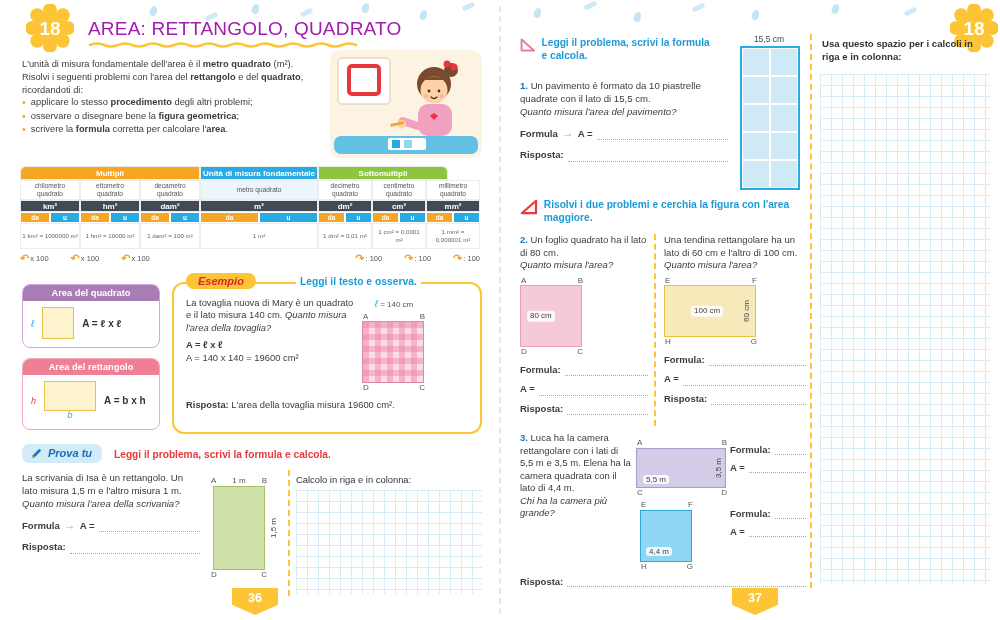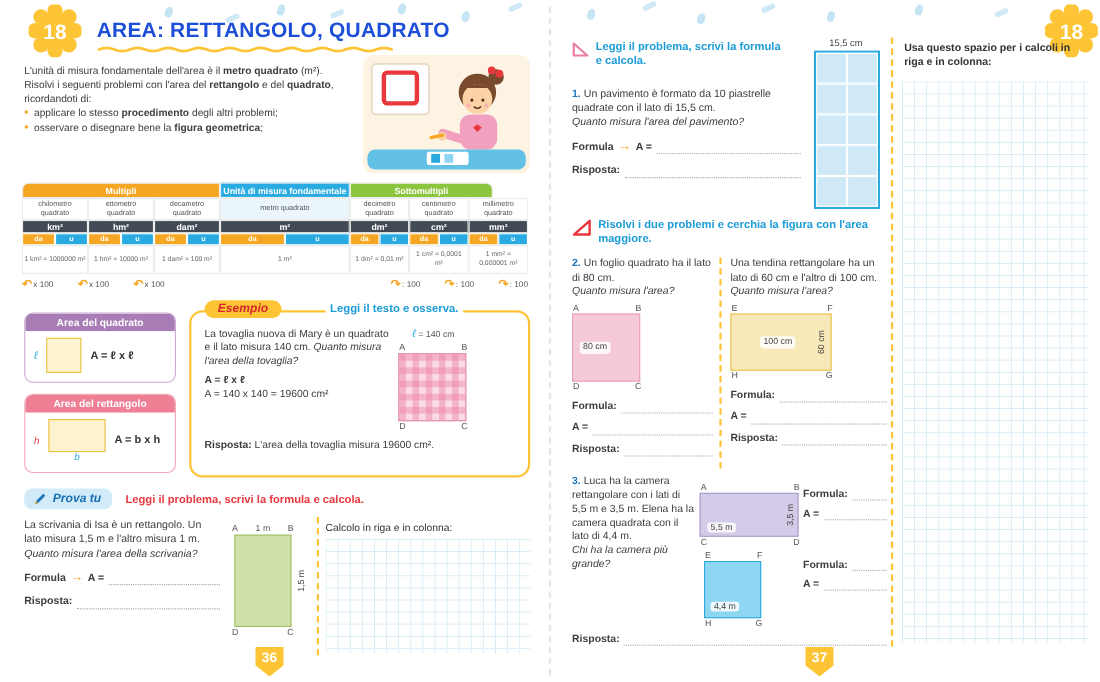--- a/index.html
+++ b/index.html
@@ -14,21 +14,21 @@
   .q{font-style:italic}
   .dots{display:inline-block;flex:1;border-bottom:1.5px dotted #a8a8a8;height:9px;min-width:18px}
   
   .drop{position:absolute;width:7px;height:10px;background:#c6e5f4;border-radius:50% 50% 55% 55%/60% 60% 40% 40%;transform:rotate(18deg)}
   .ddash{position:absolute;width:13px;height:5px;background:#cfe9f7;border-radius:3px;transform:rotate(-25deg)}
   
   .badge{width:48px;height:48px}
   .lp-badge{left:26px;top:4px}
   .rp-badge{left:450px;top:4px}
   
-  .lp-title{left:88px;top:18px;font-size:19px;font-weight:bold;color:#1d4ed8;letter-spacing:.2px;white-space:nowrap}
+  .lp-title{left:88px;top:18px;font-size:19px;font-weight:normal;color:#a21caf;letter-spacing:.2px;white-space:nowrap}
   .lp-underline{left:88px;top:41px}
   
   .lp-intro{left:22px;top:58px;width:304px;font-size:9.3px;line-height:1.38;color:#3c3c3c}
   .bullet{display:flex;gap:5px}
   .bullet:before{content:"\2022";color:#f5a623;font-size:11px;line-height:1.2}
   .lp-illu{left:330px;top:50px;width:152px;height:108px}
   
   .lp-table{left:20px;top:166px;width:460px}
   .trow{display:flex}
   .cell{border:0.5px solid #ececec;display:flex;align-items:center;justify-content:center;text-align:center;box-sizing:border-box}
@@ -86,21 +86,21 @@
   .lp-pt-text{left:22px;top:472px;width:178px;font-size:9.6px;line-height:1.34}
   .formline{display:flex;align-items:flex-end;gap:4px;margin-top:9px;font-size:9.6px}
   .flabel{font-weight:bold}
   .farrow:before{content:"\2192";color:#f5a623;font-weight:bold;font-size:12px;line-height:.8}
   .lp-pt-fig{left:206px;top:476px;width:66px}
   .rect-green{width:52px;height:84px;background:#cfe0a8;border:1.5px solid #a3c06a;box-sizing:border-box;margin:0 auto}
   .lp-pt-div{left:288px;top:470px;height:126px;border-left:2px dashed #fdc436}
   .lp-calc-head{left:296px;top:474px;width:186px;font-size:9.4px;font-weight:normal;color:#333}
   .grid-bg{background-image:linear-gradient(#d9ecf6 1px,transparent 1px),linear-gradient(90deg,#d9ecf6 1px,transparent 1px);background-size:11px 11px}
   .lp-grid{left:296px;top:490px;width:186px;height:104px}
-  .pageshield{width:26px;height:27px;background:#fdc436;clip-path:polygon(0 0,100% 0,100% 62%,50% 100%,0 62%);display:flex;align-items:flex-start;justify-content:center;color:#fff;font-weight:bold;font-size:12.5px;padding-top:3px;box-sizing:border-box}
+  .pageshield{width:46px;height:27px;background:#fdc436;clip-path:polygon(0 0,100% 0,100% 62%,50% 100%,0 62%);display:flex;align-items:flex-start;justify-content:center;color:#fff;font-weight:bold;font-size:12.5px;padding-top:3px;box-sizing:border-box}
   .lp-shield{left:232px;top:588px}
   .rp-shield{left:232px;top:588px}
   
   .headblue{color:#1b9cd8;font-weight:bold;font-size:10.2px;line-height:1.3}
   .rp-s1head{left:20px;top:36px;width:190px;display:flex;gap:6px;align-items:flex-start}
   .rp-p1{left:20px;top:80px;width:208px;font-size:9.6px;line-height:1.34}
   .numblue{color:#1b75bb;font-weight:bold}
   .rp-tilewrap{left:240px;top:34px;width:58px;text-align:center;font-size:8.5px;color:#444}
   .tiles{width:56px;height:140px;border:2px solid #29abe2;display:grid;grid-template-columns:1fr 1fr;grid-template-rows:repeat(5,1fr);margin-top:2px;box-sizing:content-box}
   .tile{border:1px solid #fff;background:#cfe9f7}
@@ -162,20 +162,23 @@
 
     <div class="abs lp-intro">
       <div>L'unità di misura fondamentale dell'area è il <b>metro quadrato</b> (m²).</div>
       <div>Risolvi i seguenti problemi con l'area del <b>rettangolo</b> e del <b>quadrato</b>, ricordandoti di:</div>
       <div class="bullet">
           <span>applicare lo stesso <b>procedimento</b> degli altri problemi;</span>
         </div>
       <div class="bullet">
           <span>osservare o disegnare bene la <b>figura geometrica</b>;</span>
         </div>
+      <div class="bullet">
+          <span>scrivere la <b>formula</b> corretta per calcolare l'<b>area</b>.</span>
+        </div>
     </div>
 
     <svg class="abs lp-illu" viewBox="0 0 152 108">
       <rect x="0" y="0" width="152" height="108" rx="10" fill="#fdf3e3"></rect>
       <rect x="8" y="8" width="52" height="46" rx="4" fill="#fff" stroke="#e5d9c2" stroke-width="1.5"></rect>
       <rect x="19" y="16" width="30" height="28" rx="3" fill="none" stroke="#e8383d" stroke-width="4"></rect>
       <circle cx="104" cy="34" r="17" fill="#7a4a2e"></circle>
       <circle cx="121" cy="20" r="7" fill="#7a4a2e"></circle>
       <circle cx="117" cy="14" r="3.5" fill="#e8383d"></circle>
       <circle cx="124" cy="17" r="3.5" fill="#e8383d"></circle>

